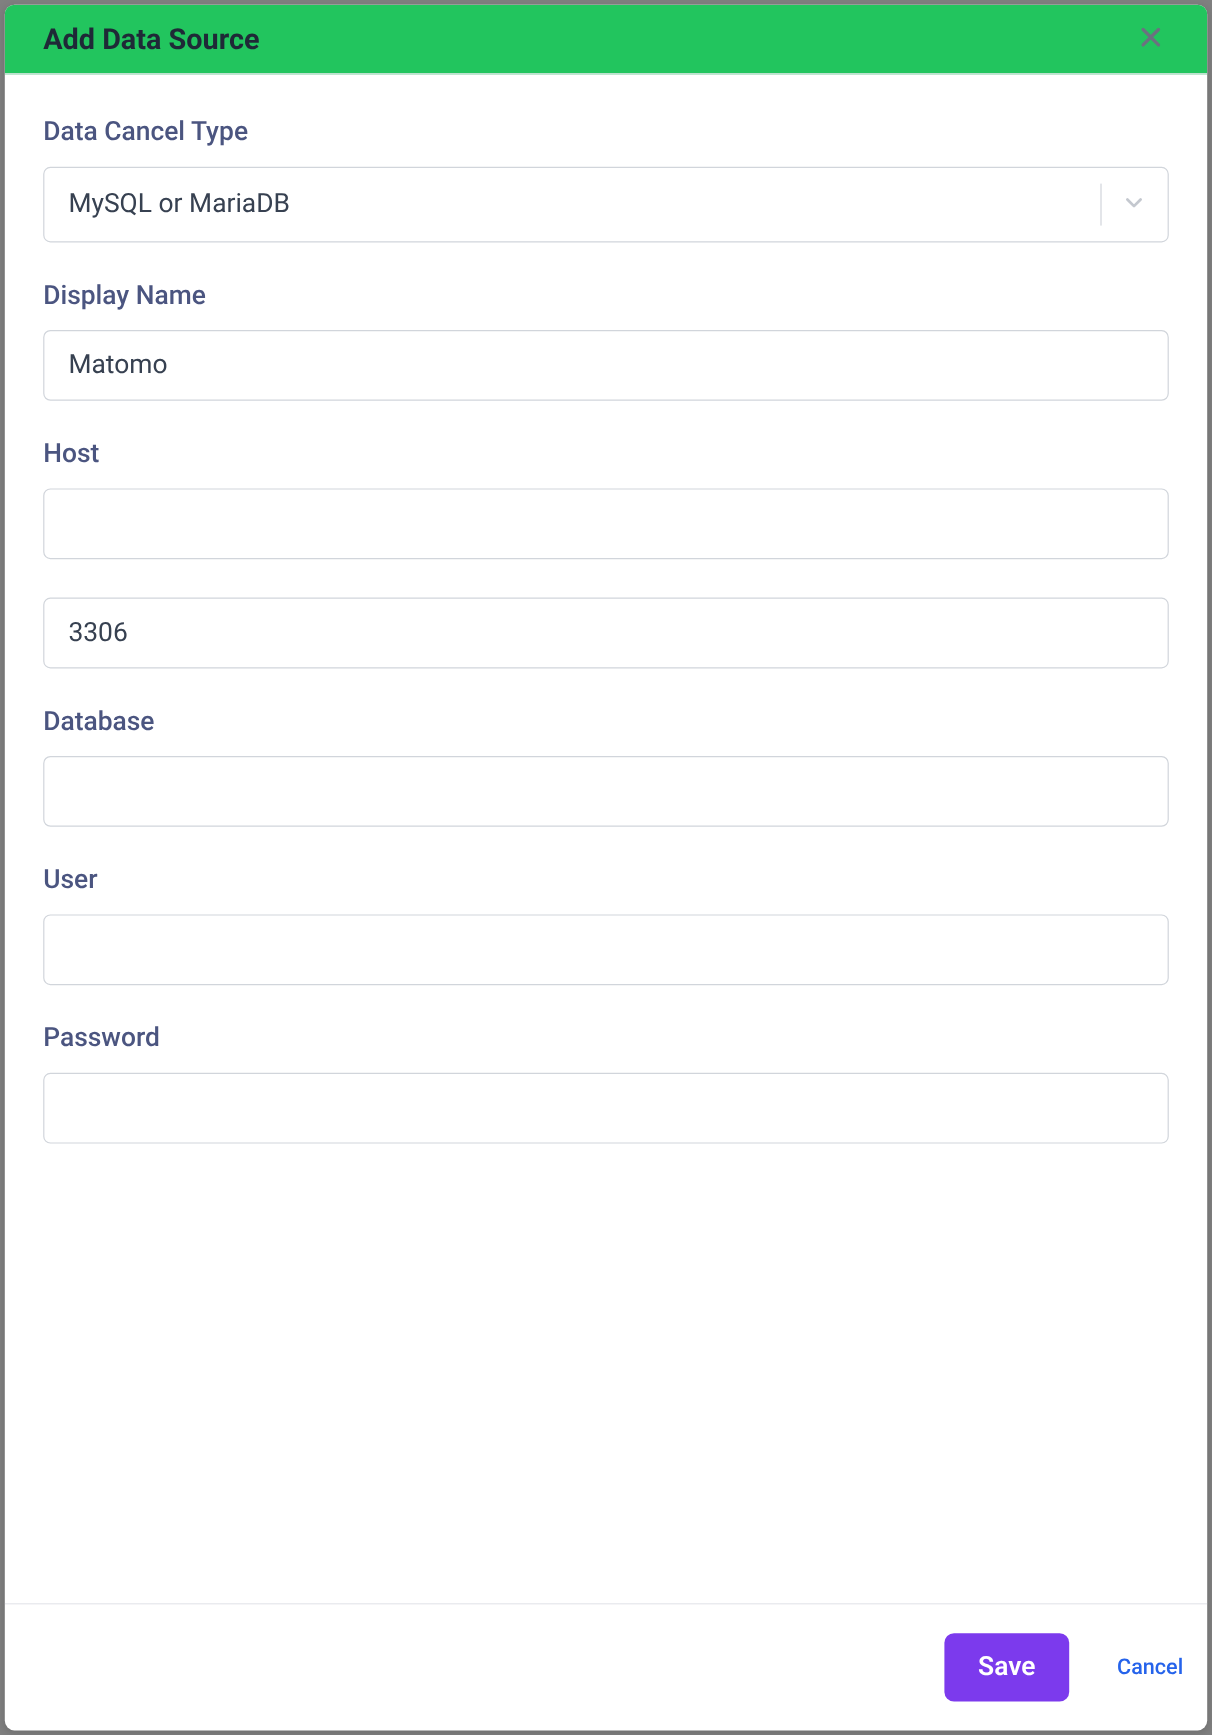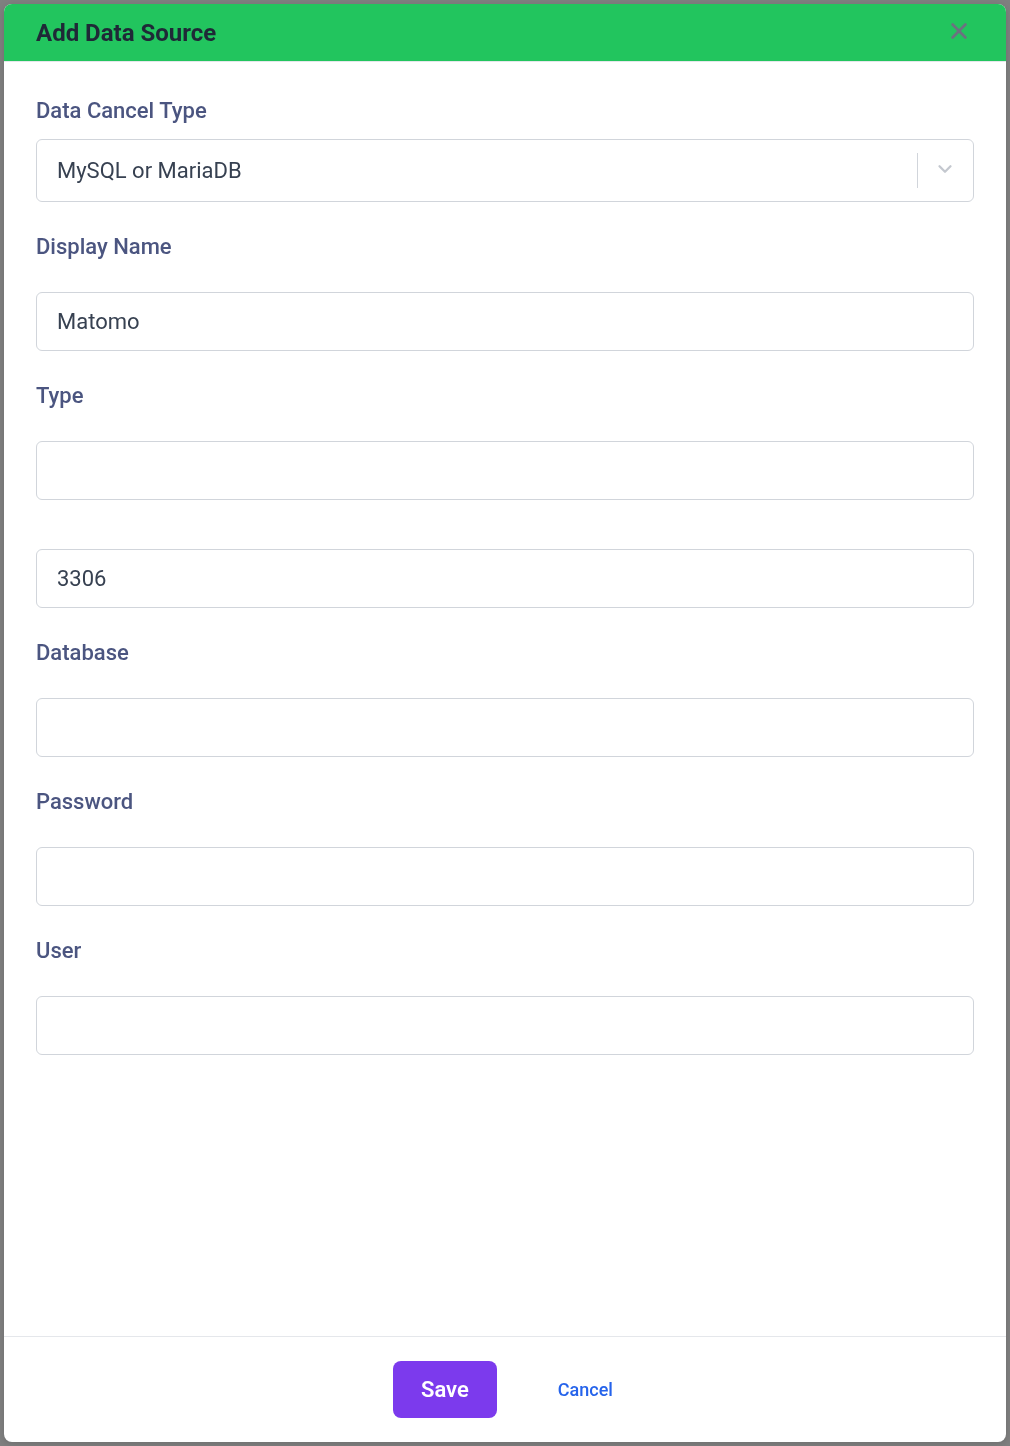--- a/index.html
+++ b/index.html
@@ -69,21 +69,20 @@
     .form-input {
       width: 100%;
       padding: 16px 20px;
       font-size: 22px;
       color: #374151;
       background: #fff;
       border: 1px solid #d1d5db;
       border-radius: 6px;
       outline: none;
       font-family: inherit;
-      margin-top: 17px;
     }
     .select-wrap {
       position: relative;
       width: 100%;
     }
     .select-input {
       width: 100%;
       padding: 18px 70px 18px 20px;
       font-size: 22px;
       color: #374151;
@@ -111,25 +110,25 @@
       transform: translateY(-50%);
       pointer-events: none;
       color: #c4c8cf;
     }
     .select-chevron svg {
       width: 22px;
       height: 22px;
     }
     .modal-footer {
       border-top: 1px solid #e5e7eb;
-      padding: 24px 36px;
-      display: flex;
-      justify-content: center;
-      align-items: center;
-      gap: 57px;
+      padding: 24px 16px;
+      display: flex;
+      justify-content: flex-end;
+      align-items: center;
+      gap: 36px;
     }
     .btn-primary {
       background: #7c3aed;
       color: #fff;
       border: none;
       padding: 16px 28px;
       font-size: 22px;
       font-weight: 600;
       border-radius: 8px;
       cursor: pointer;
@@ -179,41 +178,41 @@
         </span>
       </div>
     </div>
 
     <div class="form-group">
       <label class="form-label">Display Name</label>
       <input type="text" class="form-input" value="Matomo" style="">
     </div>
 
     <div class="form-group">
-      <label class="form-label">Type</label>
+      <label class="form-label">Host</label>
       <input type="text" class="form-input" value="" style="">
     </div>
 
     <div class="form-group">
       <input type="text" class="form-input" value="3306" style="">
     </div>
 
     <div class="form-group">
       <label class="form-label">Database</label>
       <input type="text" class="form-input" value="" style="">
     </div>
 
     <div class="form-group">
+      <label class="form-label">User</label>
+      <input type="text" class="form-input" value="" style="">
+    </div>
+
+    <div class="form-group">
       <label class="form-label">Password</label>
       <input type="password" class="form-input" value="" style="">
-    </div>
-
-    <div class="form-group">
-      <label class="form-label">User</label>
-      <input type="text" class="form-input" value="" style="">
     </div>
 
   </div>
 
   <div class="modal-footer">
     <button class="btn-primary">Save</button>
     <button class="btn-link">Cancel</button>
   </div>
 
 </div>

